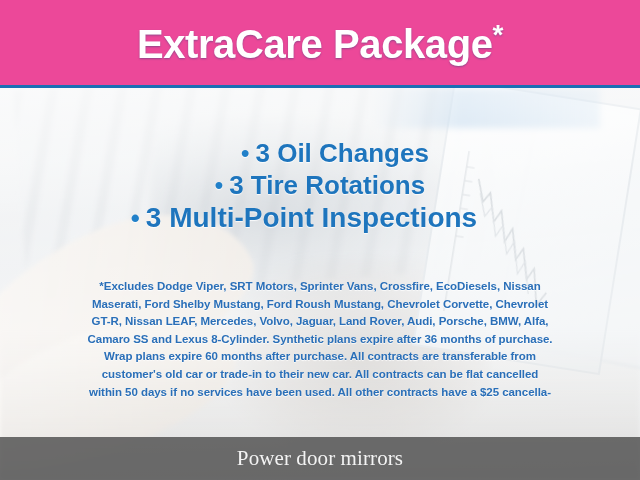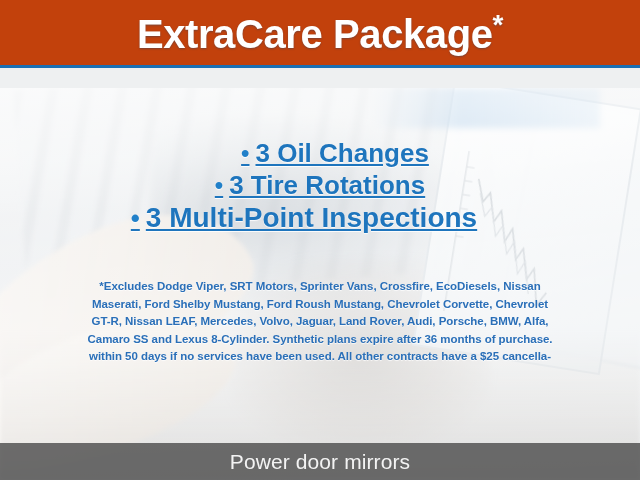--- a/index.html
+++ b/index.html
@@ -116,22 +116,22 @@
     position:absolute;
     left:0; right:0; bottom:0; height:150px;
     background:linear-gradient(180deg, rgba(190,186,182,0) 0%, rgba(168,160,152,.22) 55%, rgba(150,142,135,.34) 100%);
     filter:blur(2px);
   }
 
   
   .banner {
     position:absolute;
     left:0; top:0;
-    width:640px; height:68px;
-    background:#c2410c;
+    width:640px; height:88px;
+    background:#ec4899;
     border-bottom:3px solid #1a6fb4;
     display:flex;
     align-items:center;
     justify-content:center;
     z-index:5;
   }
   .banner-title {
     color:#ffffff;
     font-size:40px;
     font-weight:bold;
@@ -148,21 +148,20 @@
     left:0; right:0; top:138px;
     z-index:4;
     text-align:center;
   }
   .bullet-row {
     color:#1e75bd;
     font-weight:bold;
     line-height:1.22;
     white-space:nowrap;
     text-shadow:0 1px 1px rgba(255,255,255,.85);
-    text-decoration:underline;
   }
   .bullet-row .dot {
     color:#2180c9;
     font-size:.92em;
     margin-right:6px;
   }
   .b1 { font-size:26px; padding-left:30px; }
   .b2 { font-size:26px; }
   .b3 { font-size:28px; padding-right:32px; }
 
@@ -179,26 +178,27 @@
     letter-spacing:-.05px;
     text-shadow:0 1px 1px rgba(255,255,255,.85);
   }
   .fineprint .fp-line { white-space:nowrap; }
   .fineprint .fp-line.last { white-space:normal; }
 
   
   .caption-bar {
     position:absolute;
     left:0; right:0; bottom:0;
-    height:37px;
+    height:43px;
     background:rgba(78,78,78,.82);
     display:flex;
     align-items:center;
     justify-content:center;
     z-index:9;
+    font-family:Liberation Serif, serif;
   }
   .caption-text {
     color:#f3f3f3;
     font-size:21px;
     font-weight:normal;
     letter-spacing:.1px;
     line-height:1;
   }
 </style>
 </head>
@@ -233,20 +233,22 @@
     <div class="bullet-row b1"><span class="dot">•</span><span>3 Oil Changes</span></div>
     <div class="bullet-row b2"><span class="dot">•</span><span>3 Tire Rotations</span></div>
     <div class="bullet-row b3"><span class="dot">•</span><span>3 Multi-Point Inspections</span></div>
   </div>
 
   <div class="fineprint">
     <div class="fp-line">*Excludes Dodge Viper, SRT Motors, Sprinter Vans, Crossfire, EcoDiesels, Nissan</div>
     <div class="fp-line">Maserati, Ford Shelby Mustang, Ford Roush Mustang, Chevrolet Corvette, Chevrolet</div>
     <div class="fp-line">GT-R, Nissan LEAF, Mercedes, Volvo, Jaguar, Land Rover, Audi, Porsche, BMW, Alfa,</div>
     <div class="fp-line">Camaro SS and Lexus 8-Cylinder. Synthetic plans expire after 36 months of purchase.</div>
+    <div class="fp-line">Wrap plans expire 60 months after purchase. All contracts are transferable from</div>
+    <div class="fp-line">customer's old car or trade-in to their new car. All contracts can be flat cancelled</div>
     <div class="fp-line">within 50 days if no services have been used. All other contracts have a $25 cancella-</div>
   </div>
 
   <div class="caption-bar">
     <span class="caption-text">Power door mirrors</span>
   </div>
 
 </div>
 
 </body></html>

